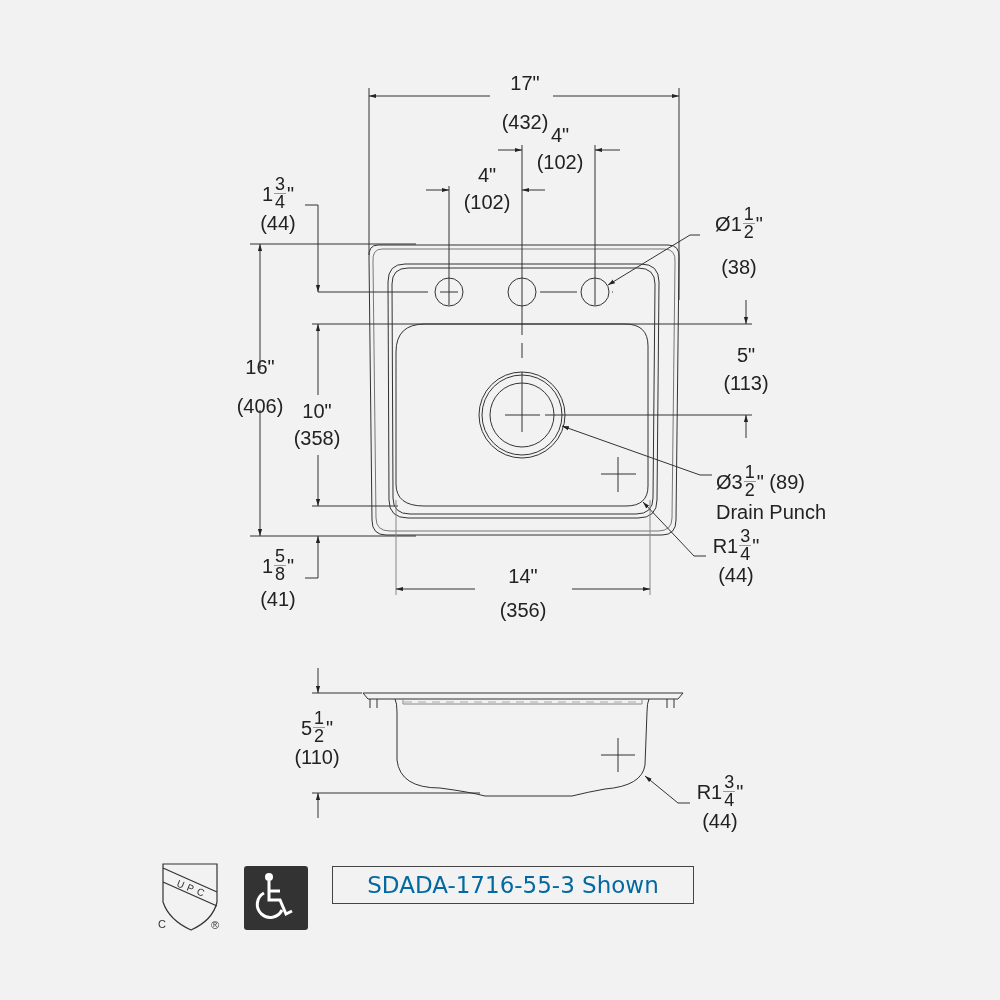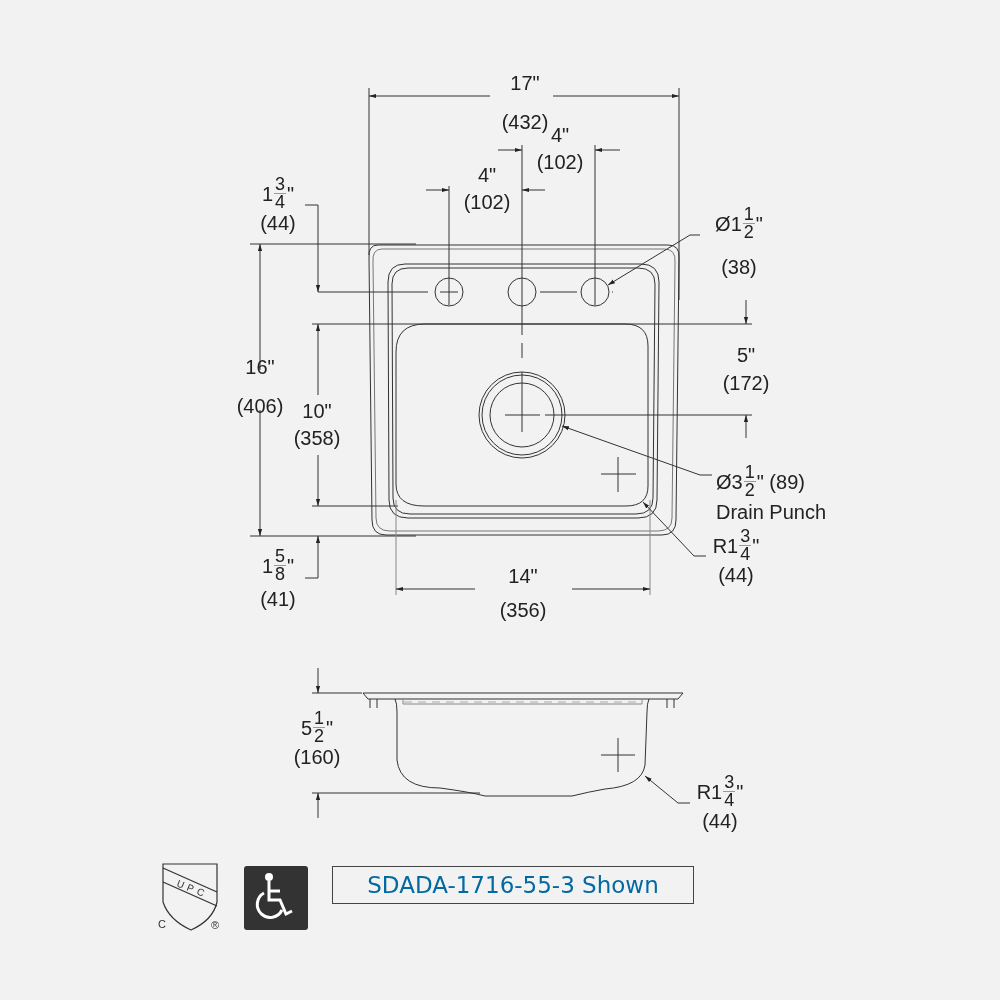--- a/index.html
+++ b/index.html
@@ -161,21 +161,21 @@
       <span class="frac">
         <span class="num">1</span>
         <span>2</span>
       </span>
       <span>"</span>
     </div>
   <div style="margin-top:15px">(38)</div>
 </div>
 <div class="lbl" style="left:710px;top:344px;width:72px;">
   <div>5"</div>
-  <div style="margin-top:6px">(172)</div>
+  <div style="margin-top:6px">(113)</div>
 </div>
 <div class="lbl" style="left:716px;top:464px;width:130px;text-align:left;">
   <div class="row" style="justify-content:flex-start">
       <span>Ø3</span>
       <span class="frac">
         <span class="num">1</span>
         <span>2</span>
       </span>
       <span>" (89)</span>
     </div>
@@ -194,21 +194,21 @@
 </div>
 <div class="lbl" style="left:284px;top:710px;width:66px;">
   <div class="row">
       <span>5</span>
       <span class="frac">
         <span class="num">1</span>
         <span>2</span>
       </span>
       <span>"</span>
     </div>
-  <div style="margin-top:1px">(160)</div>
+  <div style="margin-top:1px">(110)</div>
 </div>
 <div class="lbl" style="left:690px;top:774px;width:60px;">
   <div class="row">
       <span>R1</span>
       <span class="frac">
         <span class="num">3</span>
         <span>4</span>
       </span>
       <span>"</span>
     </div>

